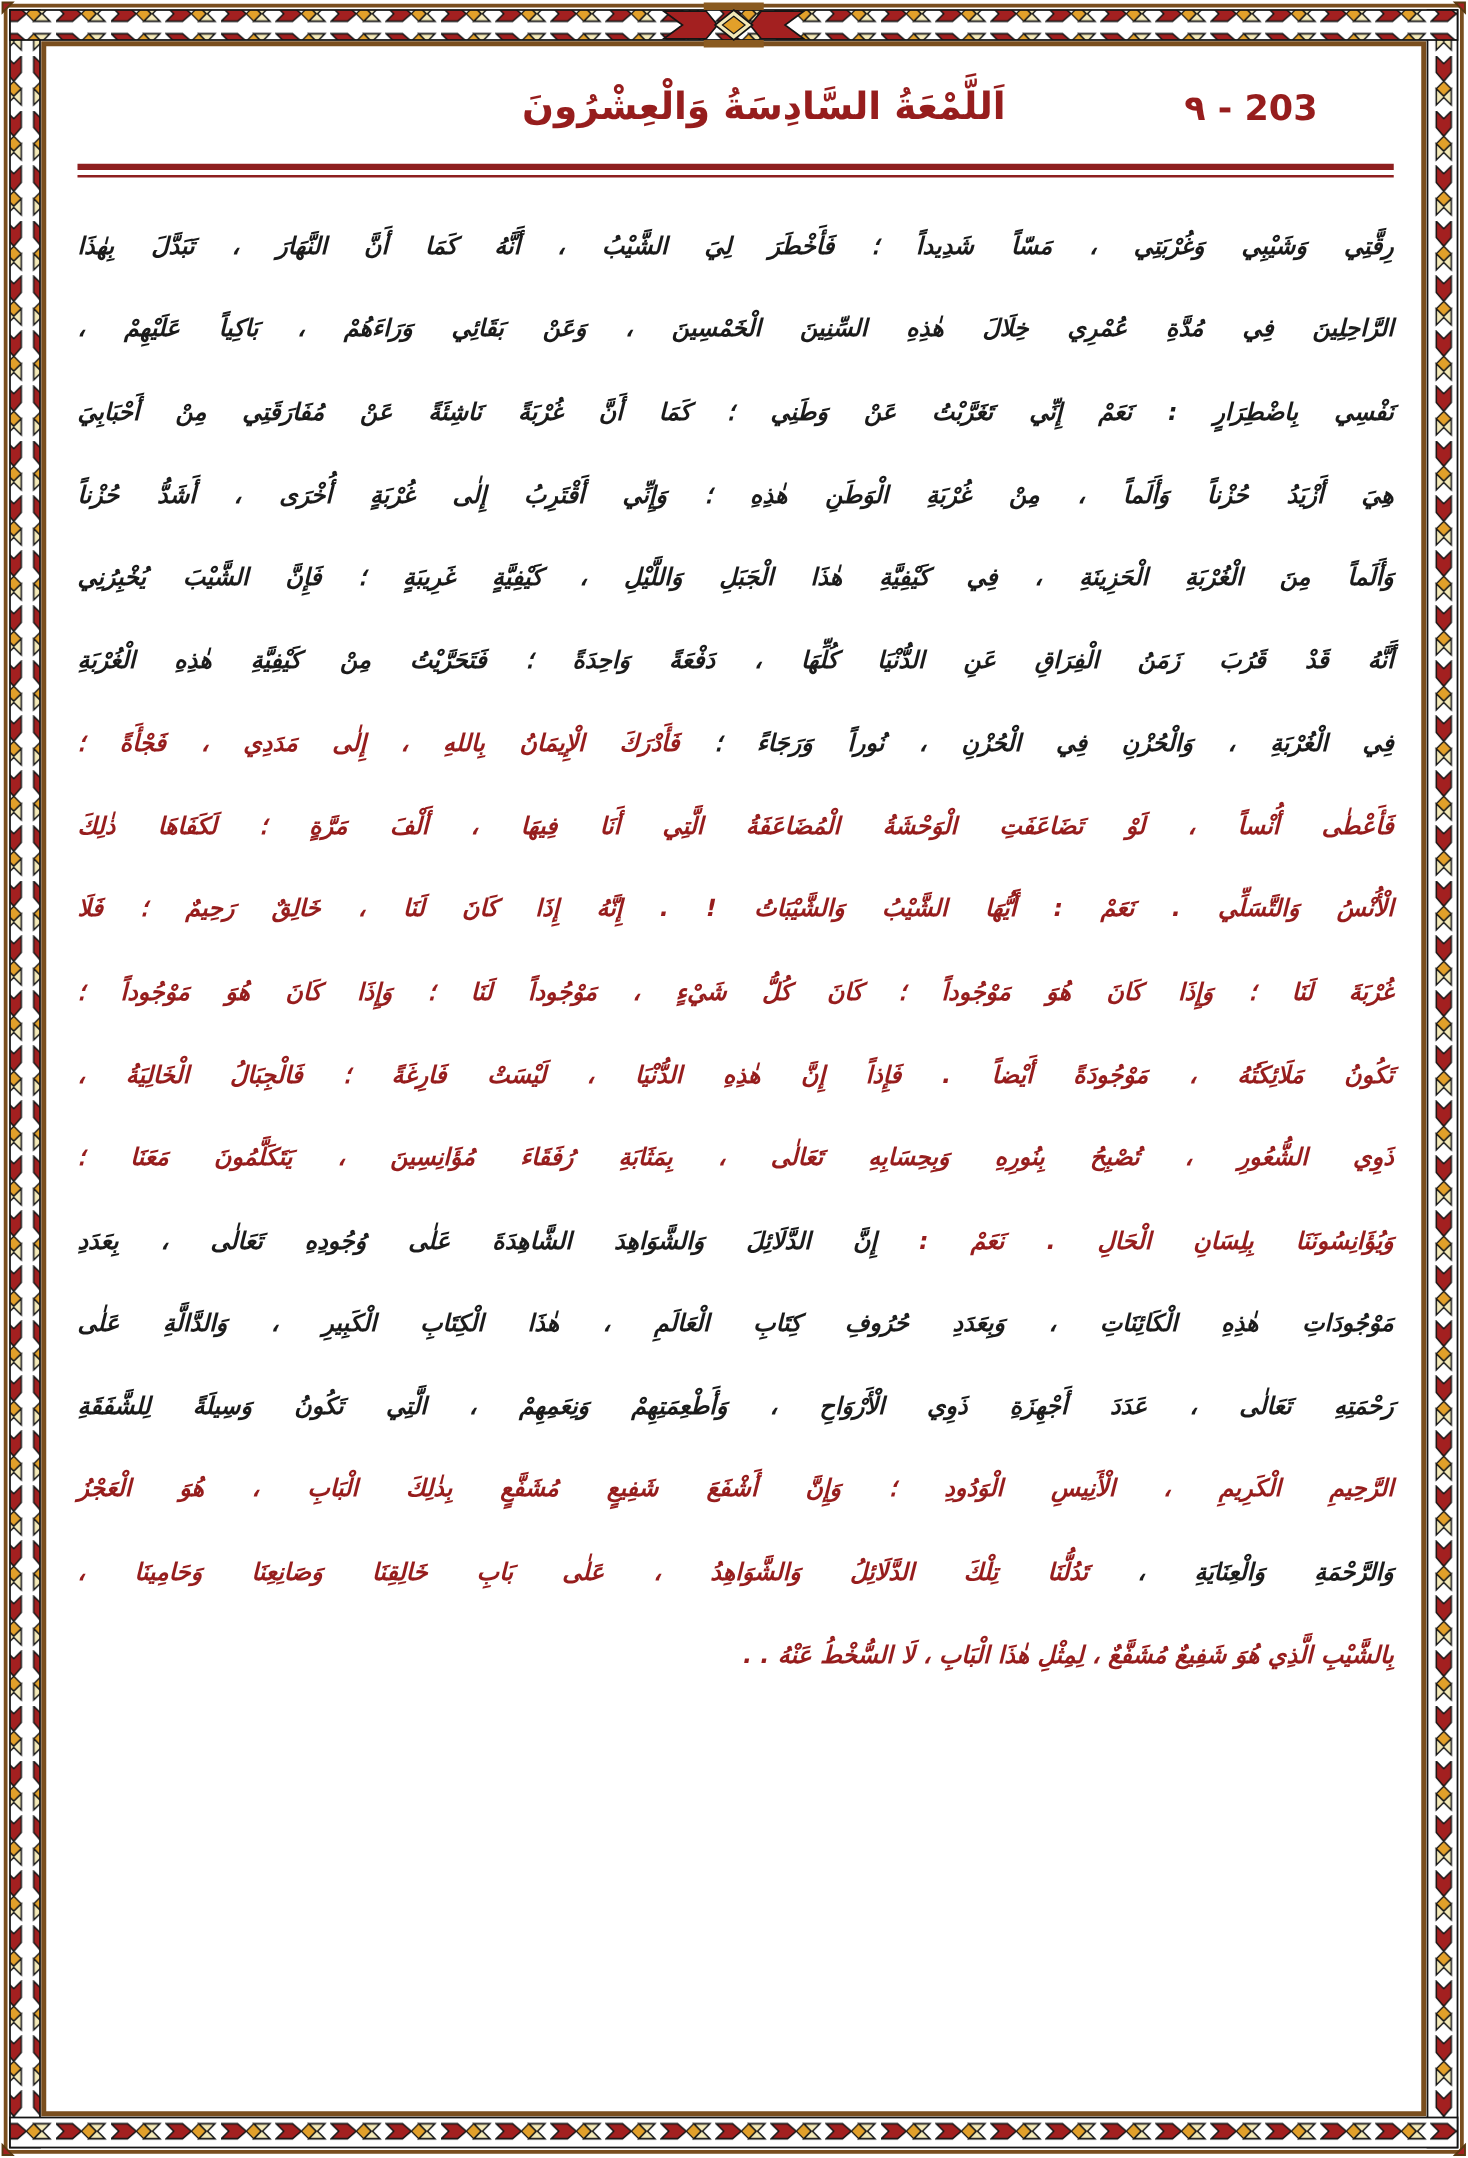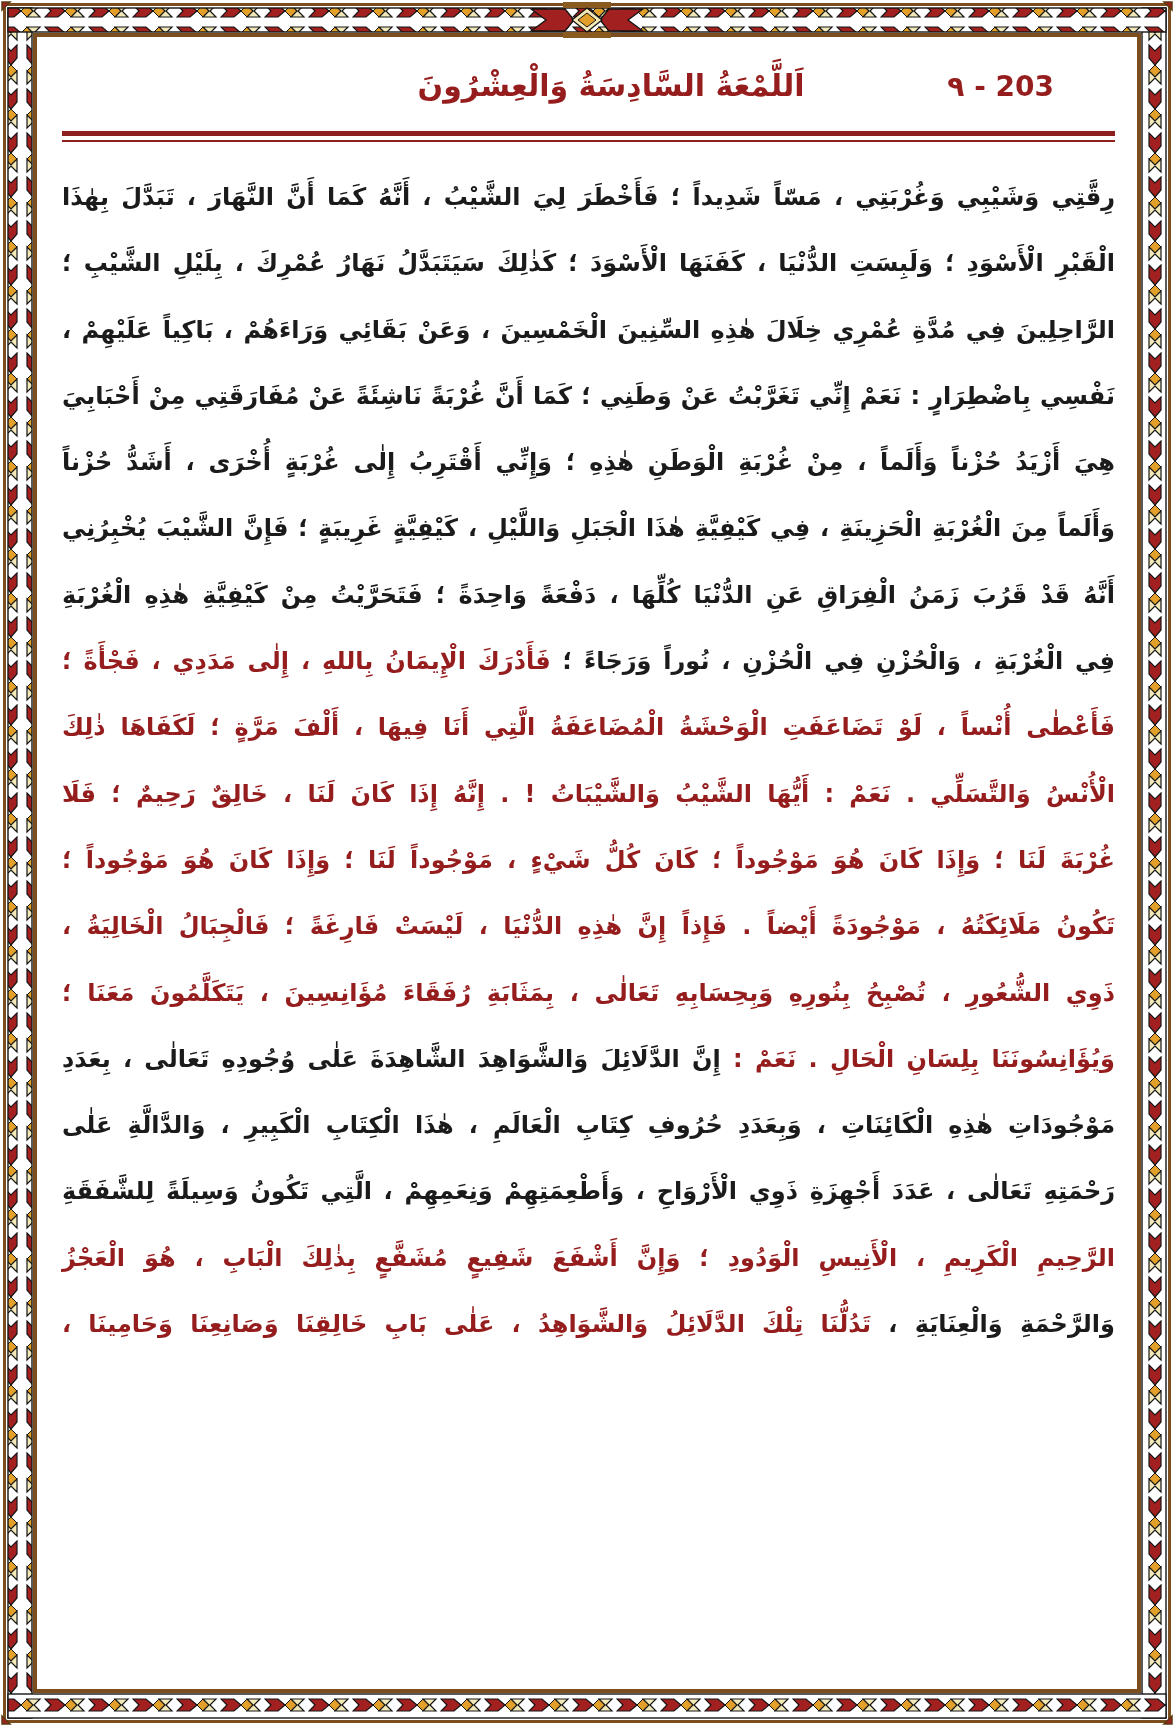--- a/index.html
+++ b/index.html
@@ -37,25 +37,26 @@
     height:4px;
     border-top:5px solid var(--rule);
     border-bottom:2px solid var(--rule);
   }
   .text-area{
     position:absolute;top:164px;left:62px;width:1053px;
     direction:rtl;
   }
   .line{
     height:66.3px;line-height:66.3px;
-    font-size:24px;font-weight:bold;
+    font-size:19px;font-weight:bold;
     text-align:justify;
     text-align-last:justify;
     direction:rtl;
     white-space:normal;
+    font-style:italic;
   }
   .line.last{text-align-last:right;}
   .seg-black{color:var(--black);}
   .seg-red{color:var(--red);}
 </style>
 </head>
 <body>
 
 <svg class="frame" width="1174" height="1726" viewBox="0 0 1174 1726" xmlns="http://www.w3.org/2000/svg">
   <defs>
@@ -99,31 +100,31 @@
     <polygon points="1172,1716 1172,1724 1164,1724 1168,1720"></polygon>
   </g>
 </svg>
 
 <div class="content">
   <div class="page-title">اَللَّمْعَةُ السَّادِسَةُ وَالْعِشْرُونَ</div>
   <div class="page-number">٩ - 203</div>
   <div class="header-rule"></div>
   <div class="text-area" id="text-area">
       <div class="line"><span class="seg-black">رِقَّتِي وَشَيْبِي وَغُرْبَتِي ، مَسّاً شَدِيداً ؛ فَأَخْطَرَ لِيَ الشَّيْبُ ، أَنَّهُ كَمَا أَنَّ النَّهَارَ ، تَبَدَّلَ بِهٰذَا</span></div>
-      <div class="line"><span class="seg-black">الْقَبْرِ الْأَسْوَدِ ؛ وَلَبِسَتِ الدُّنْيَا ، كَفَنَهَا الْأَسْوَدَ ؛ كَذٰلِكَ سَيَتَبَدَّلُ نَهَارُ عُمْرِكَ ، بِلَيْلِ الشَّيْبِ ؛</span></div>
       <div class="line"><span class="seg-black">الرَّاحِلِينَ فِي مُدَّةِ عُمْرِي خِلَالَ هٰذِهِ السِّنِينَ الْخَمْسِينَ ، وَعَنْ بَقَائِي وَرَاءَهُمْ ، بَاكِياً عَلَيْهِمْ ،</span></div>
       <div class="line"><span class="seg-black">نَفْسِي بِاضْطِرَارٍ : نَعَمْ إِنِّي تَغَرَّبْتُ عَنْ وَطَنِي ؛ كَمَا أَنَّ غُرْبَةً نَاشِئَةً عَنْ مُفَارَقَتِي مِنْ أَحْبَابِيَ</span></div>
       <div class="line"><span class="seg-black">هِيَ أَزْيَدُ حُزْناً وَأَلَماً ، مِنْ غُرْبَةِ الْوَطَنِ هٰذِهِ ؛ وَإِنِّي أَقْتَرِبُ إِلٰى غُرْبَةٍ أُخْرَى ، أَشَدُّ حُزْناً</span></div>
       <div class="line"><span class="seg-black">وَأَلَماً مِنَ الْغُرْبَةِ الْحَزِينَةِ ، فِي كَيْفِيَّةِ هٰذَا الْجَبَلِ وَاللَّيْلِ ، كَيْفِيَّةٍ غَرِيبَةٍ ؛ فَإِنَّ الشَّيْبَ يُخْبِرُنِي</span></div>
       <div class="line"><span class="seg-black">أَنَّهُ قَدْ قَرُبَ زَمَنُ الْفِرَاقِ عَنِ الدُّنْيَا كُلِّهَا ، دَفْعَةً وَاحِدَةً ؛ فَتَحَرَّيْتُ مِنْ كَيْفِيَّةِ هٰذِهِ الْغُرْبَةِ</span></div>
       <div class="line"><span class="seg-black">فِي الْغُرْبَةِ ، وَالْحُزْنِ فِي الْحُزْنِ ، نُوراً وَرَجَاءً ؛ </span><span class="seg-red">فَأَدْرَكَ الْإِيمَانُ بِاللهِ ، إِلٰى مَدَدِي ، فَجْأَةً ؛</span></div>
       <div class="line"><span class="seg-red">فَأَعْطٰى أُنْساً ، لَوْ تَضَاعَفَتِ الْوَحْشَةُ الْمُضَاعَفَةُ الَّتِي أَنَا فِيهَا ، أَلْفَ مَرَّةٍ ؛ لَكَفَاهَا ذٰلِكَ</span></div>
       <div class="line"><span class="seg-red">الْأُنْسُ وَالتَّسَلِّي . نَعَمْ : أَيُّهَا الشَّيْبُ وَالشَّيْبَاتُ ! . إِنَّهُ إِذَا كَانَ لَنَا ، خَالِقٌ رَحِيمٌ ؛ فَلَا</span></div>
       <div class="line"><span class="seg-red">غُرْبَةَ لَنَا ؛ وَإِذَا كَانَ هُوَ مَوْجُوداً ؛ كَانَ كُلُّ شَيْءٍ ، مَوْجُوداً لَنَا ؛ وَإِذَا كَانَ هُوَ مَوْجُوداً ؛</span></div>
       <div class="line"><span class="seg-red">تَكُونُ مَلَائِكَتُهُ ، مَوْجُودَةً أَيْضاً . فَإِذاً إِنَّ هٰذِهِ الدُّنْيَا ، لَيْسَتْ فَارِغَةً ؛ فَالْجِبَالُ الْخَالِيَةُ ،</span></div>
       <div class="line"><span class="seg-red">ذَوِي الشُّعُورِ ، تُصْبِحُ بِنُورِهِ وَبِحِسَابِهِ تَعَالٰى ، بِمَثَابَةِ رُفَقَاءَ مُؤَانِسِينَ ، يَتَكَلَّمُونَ مَعَنَا ؛</span></div>
       <div class="line"><span class="seg-red">وَيُؤَانِسُونَنَا بِلِسَانِ الْحَالِ . نَعَمْ : </span><span class="seg-black">إِنَّ الدَّلَائِلَ وَالشَّوَاهِدَ الشَّاهِدَةَ عَلٰى وُجُودِهِ تَعَالٰى ، بِعَدَدِ</span></div>
       <div class="line"><span class="seg-black">مَوْجُودَاتِ هٰذِهِ الْكَائِنَاتِ ، وَبِعَدَدِ حُرُوفِ كِتَابِ الْعَالَمِ ، هٰذَا الْكِتَابِ الْكَبِيرِ ، وَالدَّالَّةِ عَلٰى</span></div>
       <div class="line"><span class="seg-black">رَحْمَتِهِ تَعَالٰى ، عَدَدَ أَجْهِزَةِ ذَوِي الْأَرْوَاحِ ، وَأَطْعِمَتِهِمْ وَنِعَمِهِمْ ، الَّتِي تَكُونُ وَسِيلَةً لِلشَّفَقَةِ</span></div>
       <div class="line"><span class="seg-red">الرَّحِيمِ الْكَرِيمِ ، الْأَنِيسِ الْوَدُودِ ؛ وَإِنَّ أَشْفَعَ شَفِيعٍ مُشَفَّعٍ بِذٰلِكَ الْبَابِ ، هُوَ الْعَجْزُ</span></div>
       <div class="line"><span class="seg-black">وَالرَّحْمَةِ وَالْعِنَايَةِ ، </span><span class="seg-red">تَدُلُّنَا تِلْكَ الدَّلَائِلُ وَالشَّوَاهِدُ ، عَلٰى بَابِ خَالِقِنَا وَصَانِعِنَا وَحَامِينَا ،</span></div>
+      <div class="line last"><span class="seg-red">بِالشَّيْبِ الَّذِي هُوَ شَفِيعٌ مُشَفَّعٌ ، لِمِثْلِ هٰذَا الْبَابِ ، لَا السُّخْطُ عَنْهُ . .</span></div>
     </div>
 </div>
 
 </body></html>

